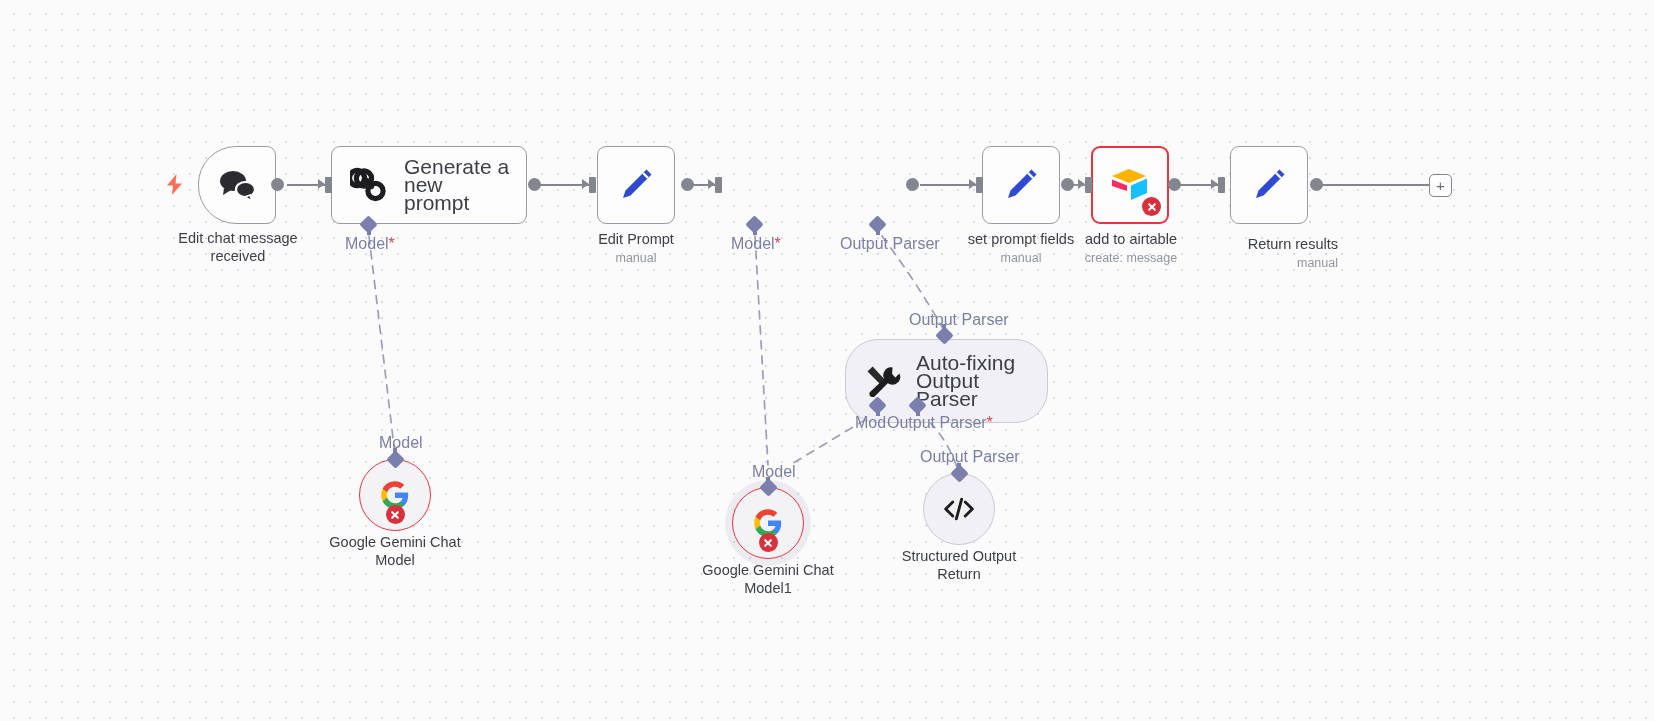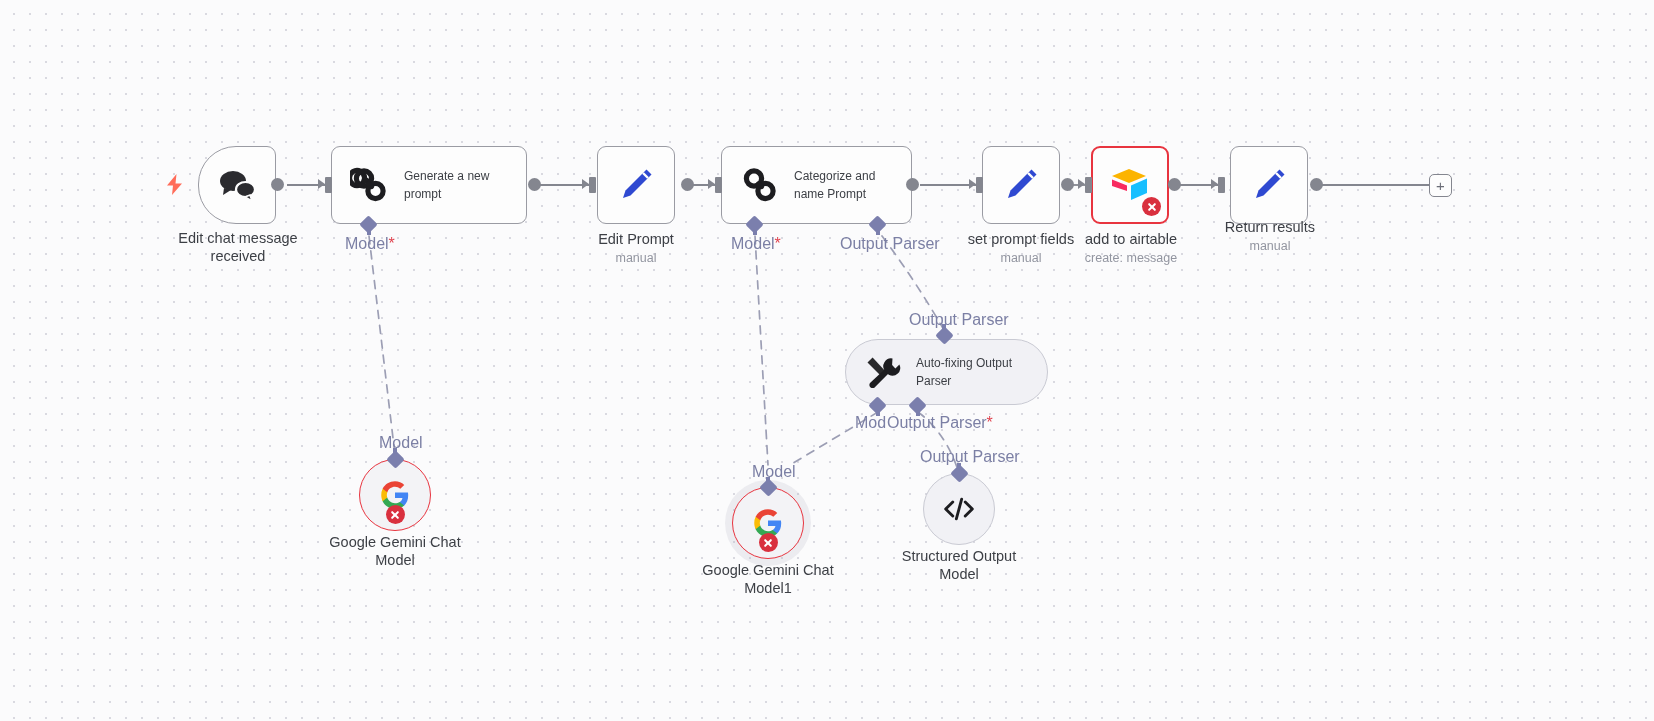--- a/index.html
+++ b/index.html
@@ -66,21 +66,21 @@
   }
   .caption .cap-sub {
     font-size: 12.5px;
     color: #9295a0;
     line-height: 17px;
     margin-top: 1px;
   }
 
   
   .node-title {
-    font-size: 12px;
+    font-size: 21px;
     color: #3c3f45;
     line-height: 18px;
     white-space: pre-line;
   }
 
   
   .icon { display: flex; align-items: center; justify-content: center; flex: none; }
   .icon svg { display: block; }
 
   
@@ -96,21 +96,21 @@
   .rnode.error-node {
     border-color: #e8343f;
     border-width: 1.8px;
     background: #f3f3f6;
   }
   .rnode.glow { box-shadow: 0 0 0 7px rgba(180,182,196,.20); }
 
   
   .pill {
     position: absolute;
-    height: 66px;
+    height: 84px;
     border-radius: 33px;
     background: #f1f1f5;
     border: 1.6px solid #c9cad3;
     display: flex; align-items: center;
     padding-left: 20px; gap: 14px;
     z-index: 5;
   }
 
   
   .err-badge {
@@ -285,33 +285,20 @@
     </span>
   </div>
   <div class="port-out" style="left:681px; top:178px;"></div>
   <div class="caption" style="left:570px; top:231px; width:132px;">
     <div class="cap-title">Edit Prompt</div>
     <div class="cap-sub">manual</div>
   </div>
 
   <div class="port-in" style="left:715px; top:177px;"></div>
   <div class="port-in-arrow" style="left:708px; top:179px;"></div>
-  <div class="node node-wide" style="left:721px; top:146px; width:191px;">
-    <span class="icon">
-      <svg width="40" height="40" viewBox="0 0 40 40">
-        <g fill="none" stroke="#1d1d20" stroke-width="5.2" stroke-linecap="round">
-          <circle cx="14" cy="13.5" r="7.6"></circle>
-          <circle cx="25.5" cy="26" r="7.6"></circle>
-          <path d="M18.5 19 L21.5 21.5"></path>
-        </g>
-      </svg>
-    </span>
-    <span class="node-title">Categorize and
-name Prompt</span>
-  </div>
   <div class="port-out" style="left:906px; top:178px;"></div>
 
   <div class="diamond" style="left:748px; top:218px;"></div>
   <div class="diamond-stub" style="left:753px; top:228px;"></div>
   <div class="sublabel" style="left:731px; top:235px;">
     <span>Model</span><span class="req">*</span>
   </div>
 
   <div class="diamond" style="left:871px; top:218px;"></div>
   <div class="diamond-stub" style="left:876px; top:228px;"></div>
@@ -355,21 +342,21 @@
   <div class="port-in-arrow" style="left:1211px; top:179px;"></div>
   <div class="node node-sq" style="left:1230px; top:146px;">
     <span class="icon">
       <svg width="38" height="38" viewBox="0 0 38 38">
         <path d="M29.5 3.5 L34.5 8.5 L13.5 29.5 L6 32 L8.5 24.5 Z" fill="#2f49d1"></path>
         <path d="M26 7 L31 12" stroke="#fdfdfd" stroke-width="2.4"></path>
       </svg>
     </span>
   </div>
   <div class="port-out" style="left:1310px; top:178px;"></div>
-  <div class="caption" style="left:1202px; top:219px; width:136px;">
+  <div class="caption" style="left:1202px; top:236px; width:136px;text-align:right;">
     <div class="cap-title">Return results</div>
     <div class="cap-sub">manual</div>
   </div>
 
   <div class="add-btn" style="left:1429px; top:174px;">
     <span>+</span>
   </div>
 
   <div class="sublabel" style="left:909px; top:311px;">Output Parser</div>
   <div class="diamond-stub" style="left:942px; top:324px;"></div>
@@ -445,16 +432,16 @@
         <g fill="none" stroke="#1d1d20" stroke-width="3.2" stroke-linecap="round" stroke-linejoin="round">
           <path d="M11 6 L3 14 L11 22"></path>
           <path d="M25 6 L33 14 L25 22"></path>
           <path d="M21 3 L15 25"></path>
         </g>
       </svg>
     </span>
   </div>
   <div class="caption" style="left:869px; top:548px; width:180px;">
     <div class="cap-title">Structured Output
-Model</div>
+Return</div>
   </div>
 
 </div>
 
 </body></html>

